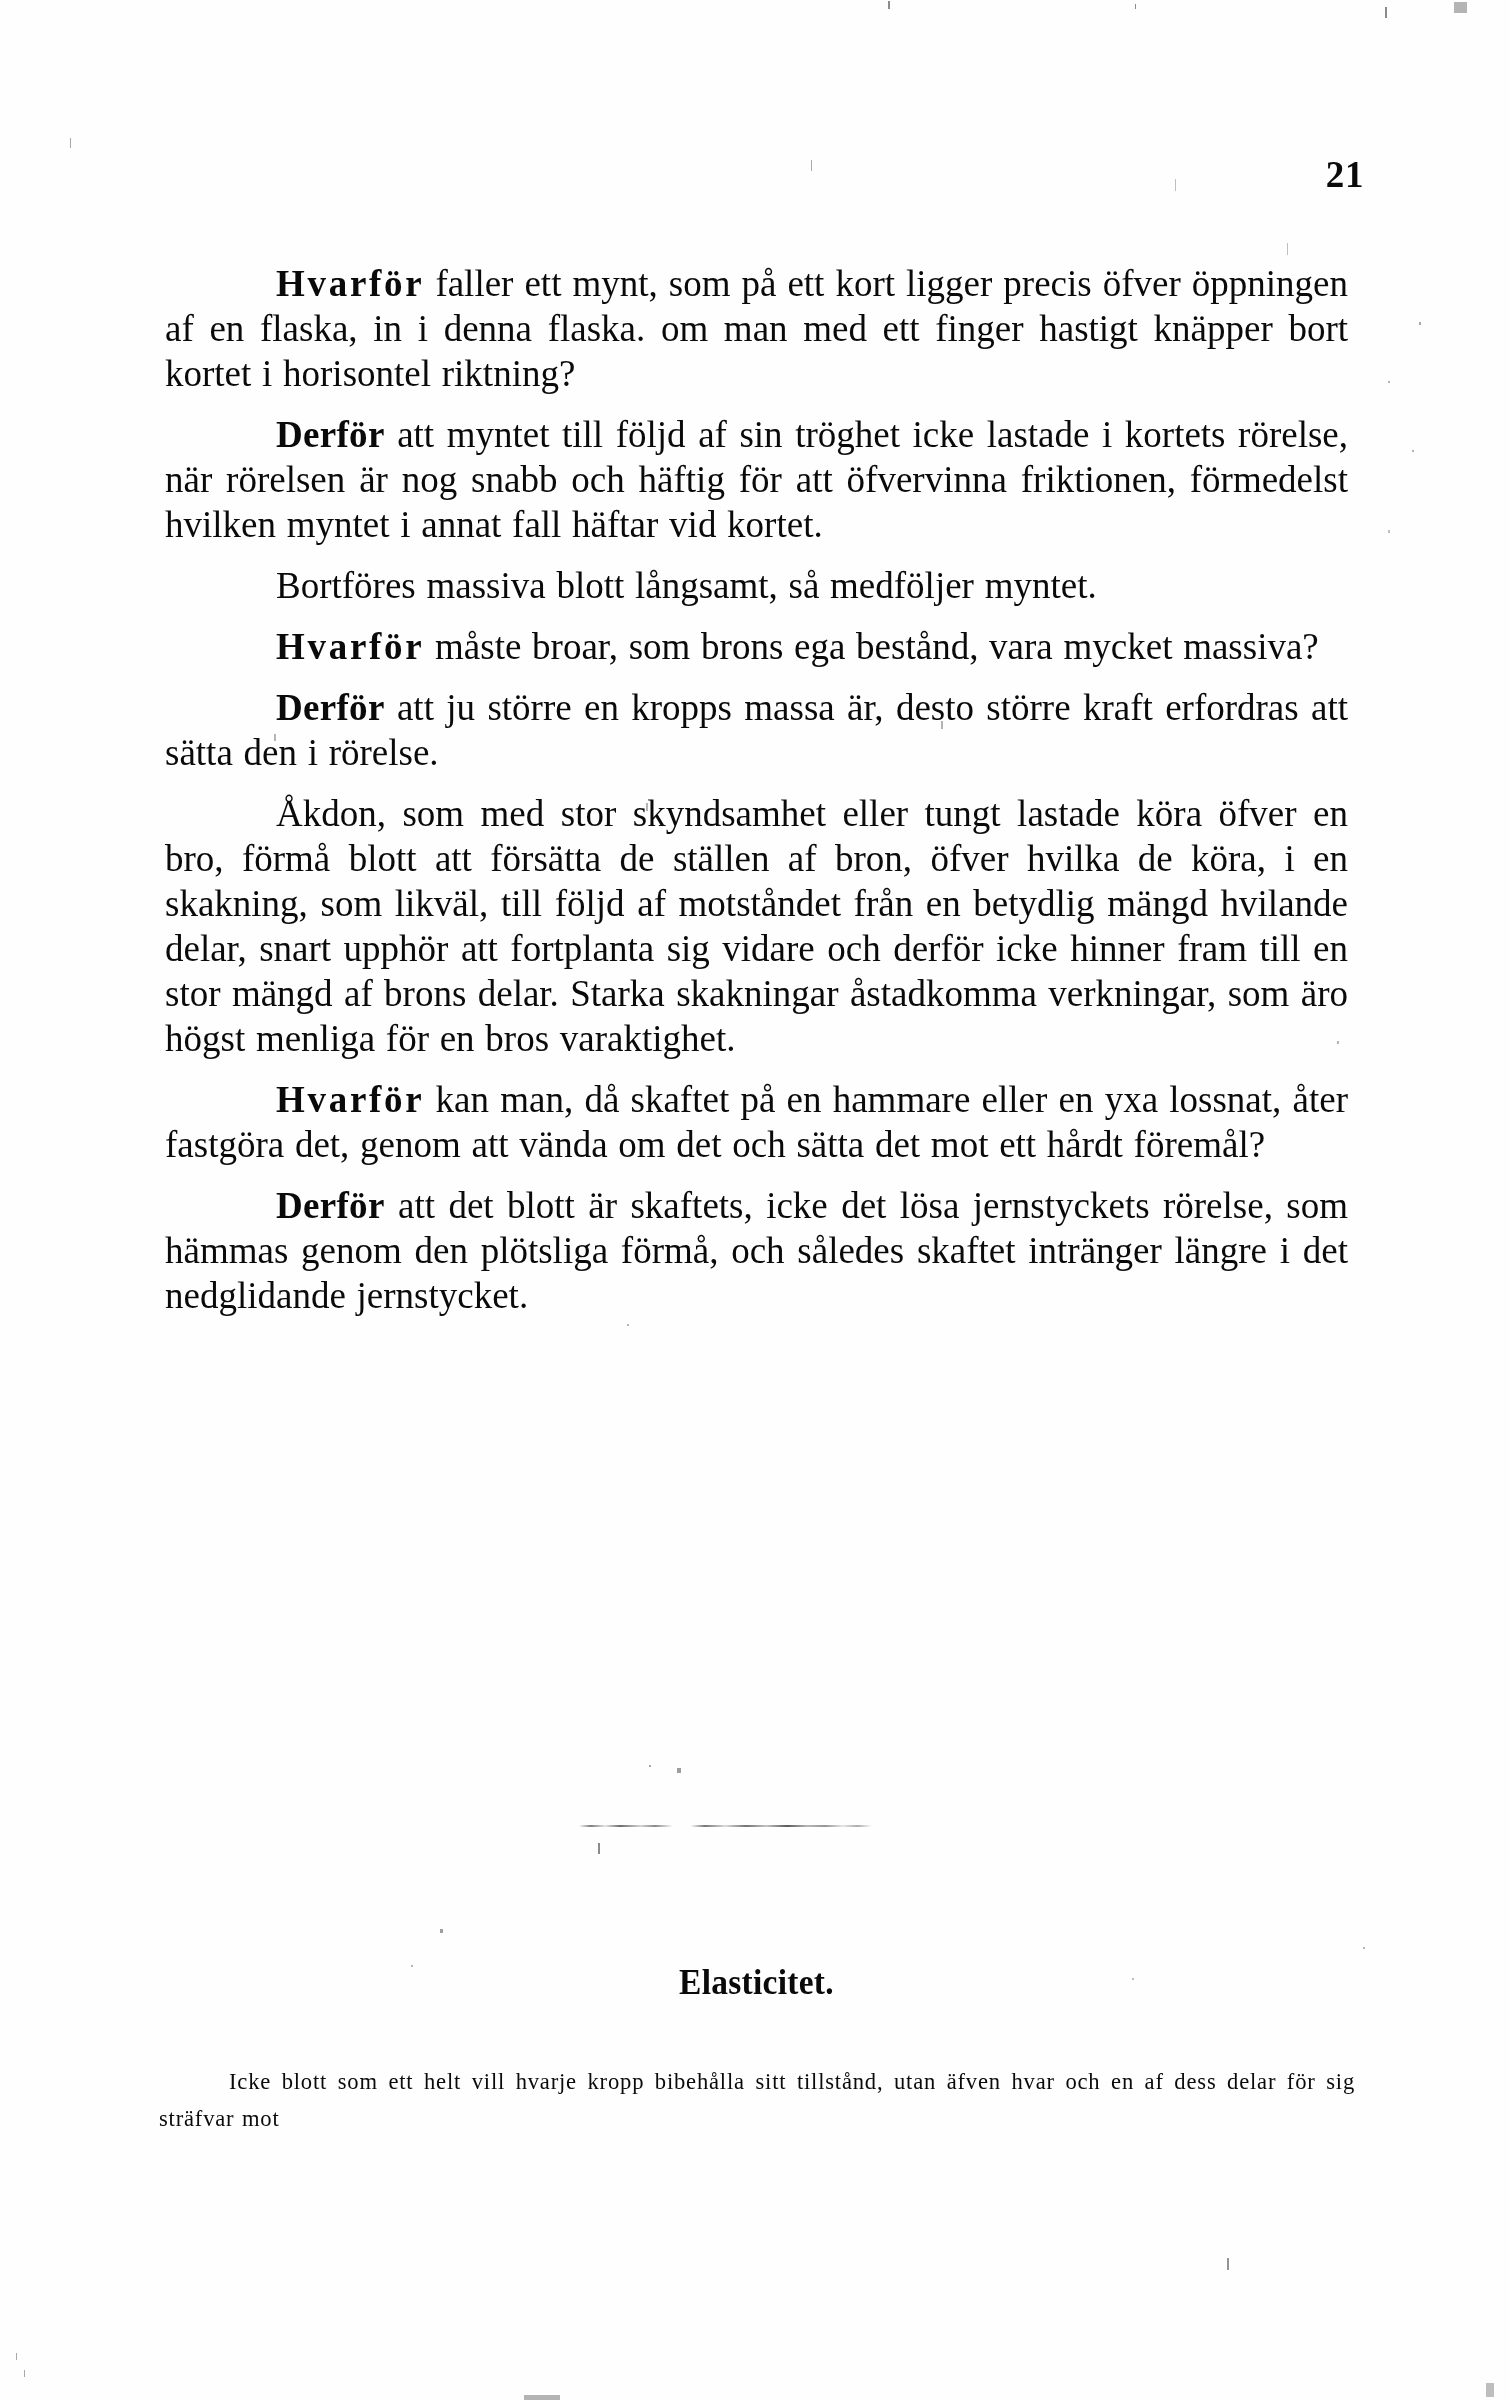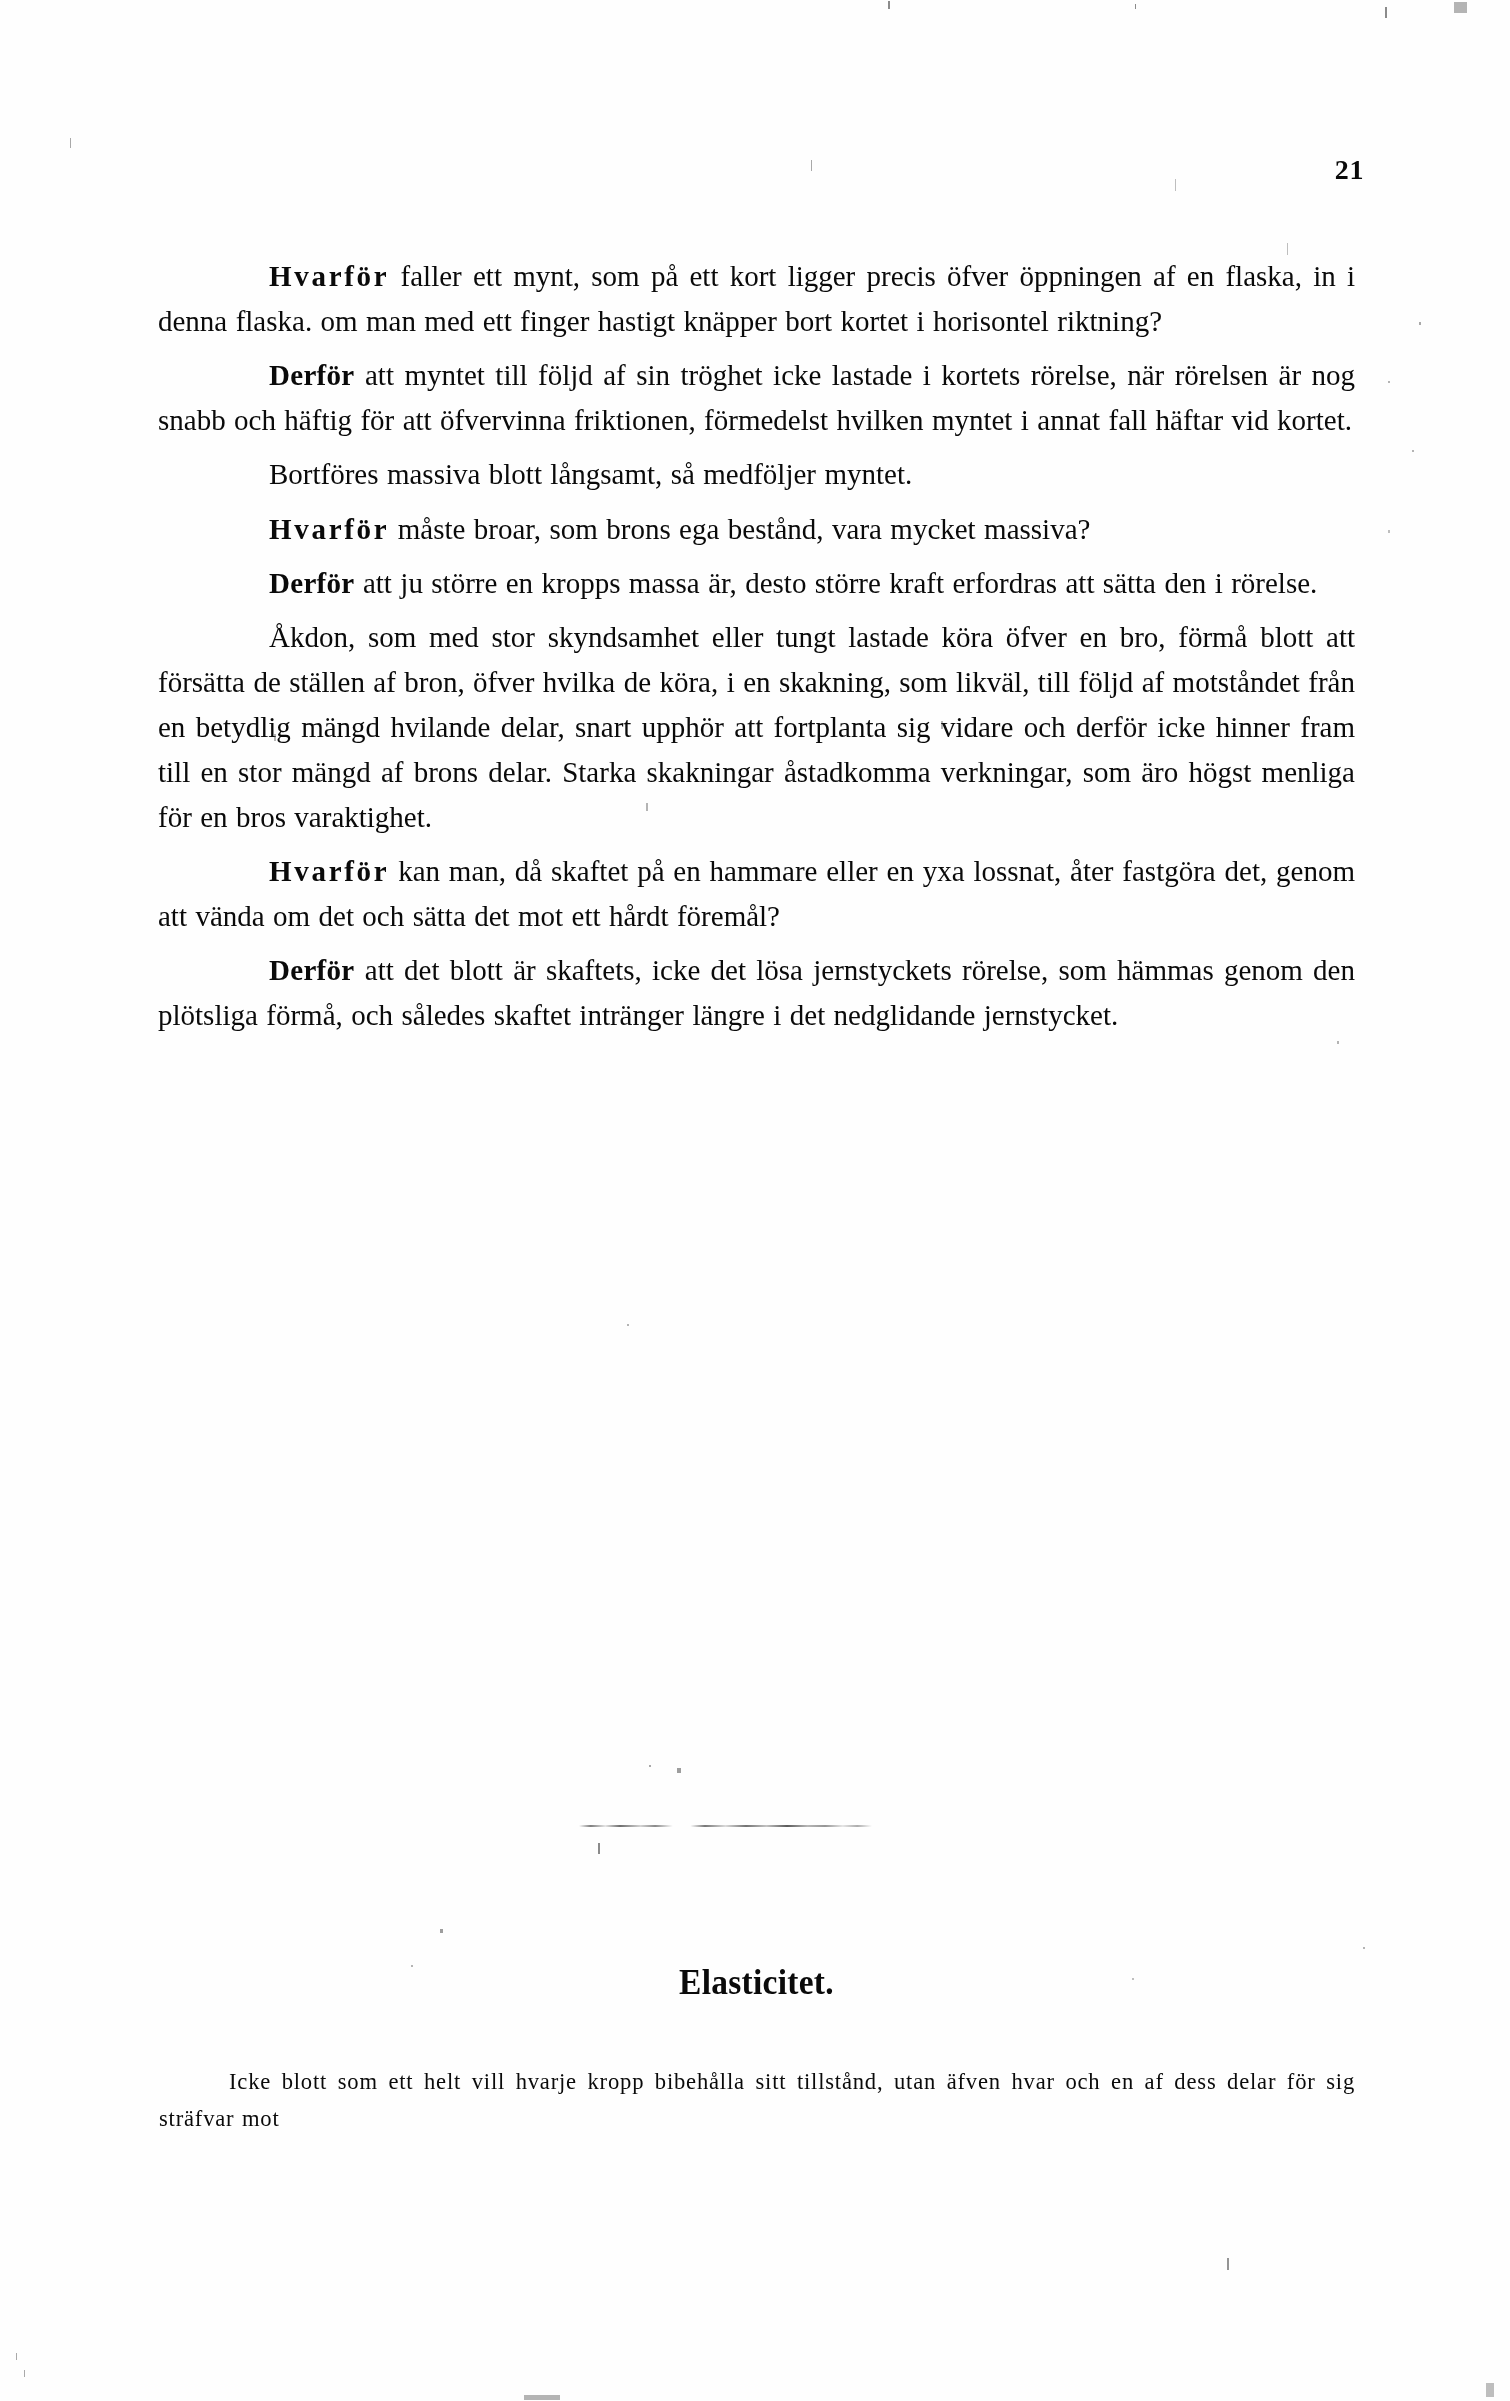--- a/index.html
+++ b/index.html
@@ -18,37 +18,37 @@
     color: #0a0a0a;
   }
 
   
   .folio {
     position: absolute;
     top: 156px;
     left: 0;
     width: 1364px;
     text-align: right;
-    font-size: 28px;
+    font-size: 37px;
     font-weight: 700;
     letter-spacing: 0.6px;
     line-height: 1;
   }
 
   
   .column {
     position: absolute;
     left: 149px;
     top: 245px;
     width: 1215px;
   }
 
   p.para {
-    margin: 9px;
-    font-size: 29px;
+    margin: 16px;
+    font-size: 37px;
     line-height: 45px;
     text-align: justify;
     text-justify: inter-word;
     text-indent: 111px;
     hyphens: manual;
     word-spacing: 0.04em;
   }
 
   p.para.gap-before {
     margin-top: 9.5px;

